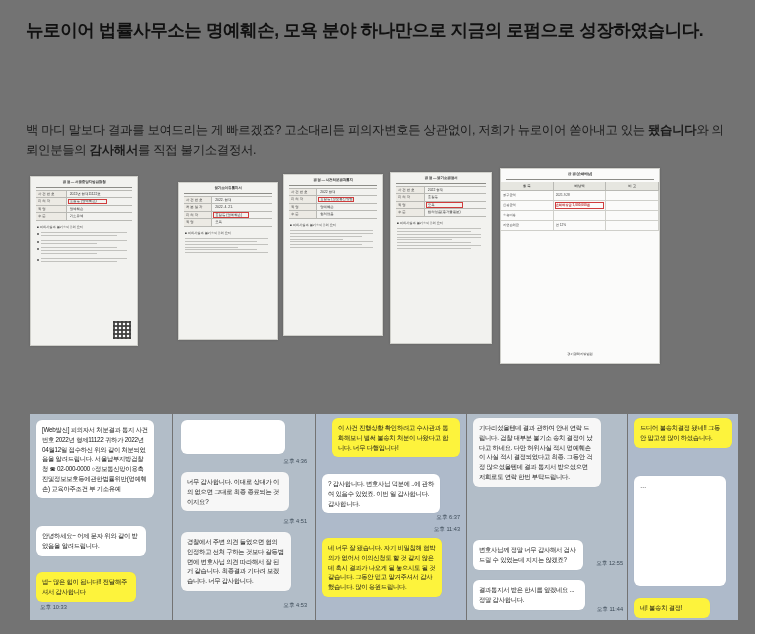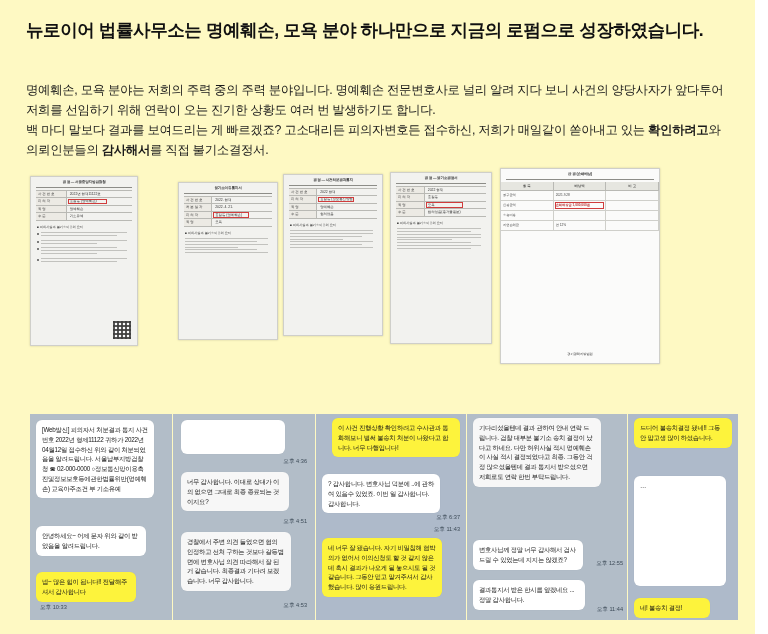--- a/index.html
+++ b/index.html
@@ -6,21 +6,21 @@
   html, body {
     margin: 0; padding: 0;
     width: 768px; height: 634px;
     background: #ffffff;
     font-family: "Liberation Sans", sans-serif;
     overflow: hidden;
   }
   .page {
     position: relative;
     width: 755px; height: 634px;
-    background: #fef9c3;
+    background: #737373;
   }
 
   
   .headline {
     position: absolute;
     left: 26px; top: 18px;
     width: 712px;
     font-size: 17.5px;
     font-weight: bold;
     line-height: 1.45;
@@ -165,24 +165,23 @@
     white-space: nowrap;
   }
 </style>
 </head>
 <body>
 
 <div class="page">
 
   <div class="headline">뉴로이어 법률사무소는 명예훼손, 모욕 분야 하나만으로 지금의 로펌으로 성장하였습니다.</div>
 
-  <div class="body-block body-1">명예훼손, 모욕 분야는 저희의 주력 중의 주력 분야입니다. 명예훼손 전문변호사로 널리 알려 지다 보니 사건의 양당사자가 앞다투어 저희를 선임하기 위해 연락이 오는 진기한 상황도 여러 번 발생하기도 합니다.</div>
 
   <div class="body-block body-2">
-    <span>백 마디 말보다 결과를 보여드리는 게 빠르겠죠? 고소대리든 피의자변호든 접수하신, 저희가 매일같이 쏟아내고 있는 </span><b>확인하려고</b><span>와 의뢰인분들의 </span><b>감사해서</b><span>를 직접 불기소결정서.</span>
+    <span>백 마디 말보다 결과를 보여드리는 게 빠르겠죠? 고소대리든 피의자변호든 상관없이, 저희가 뉴로이어 쏟아내고 있는 </span><b>됐습니다</b><span>와 의뢰인분들의 </span><b>감사해서</b><span>를 직접 불기소결정서.</span>
   </div>
 
   <div class="docs-strip">
 
     <div class="doc" style="left:0px; top:8px; width:108px; height:170px;">
       <div class="doc-title">결 정 — 서울중앙지방검찰청</div>
       <div class="hrule"></div>
       <div class="rows">
         <div class="row">
             <span class="k">사 건 번 호</span>

